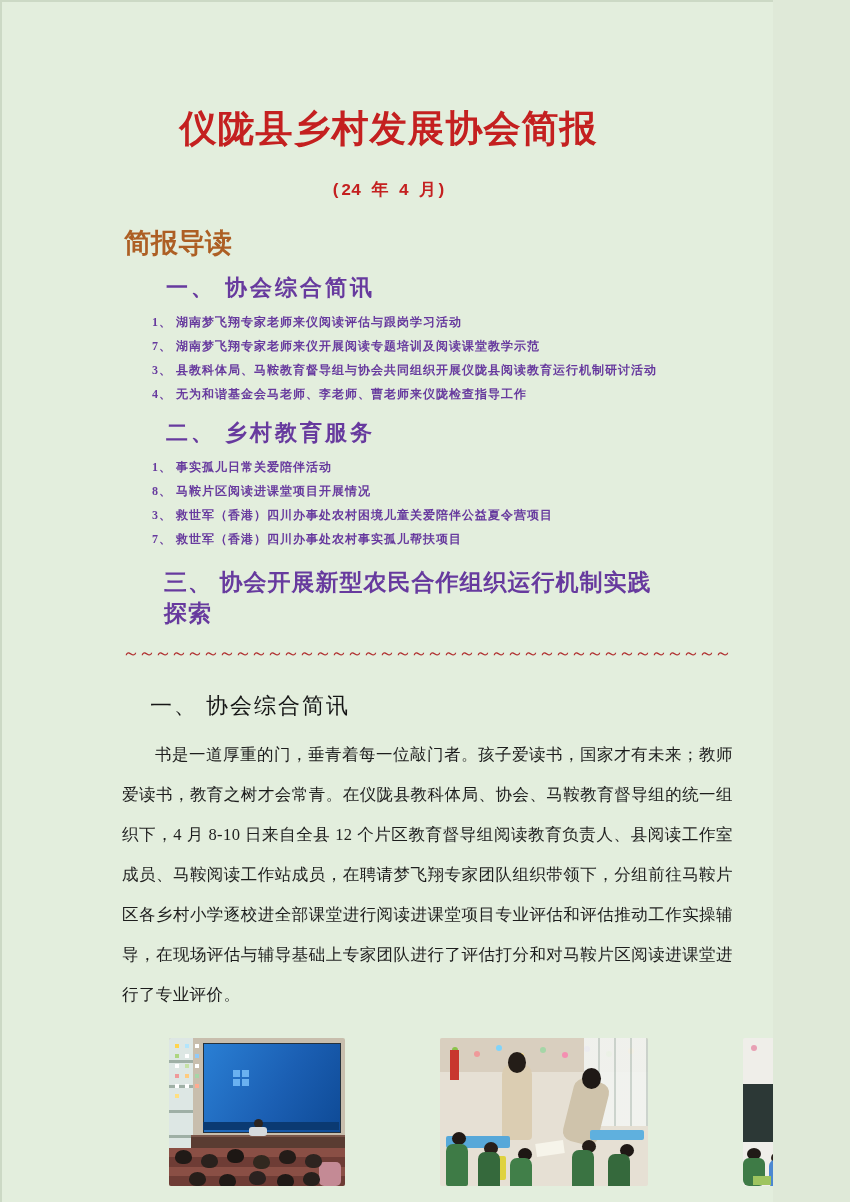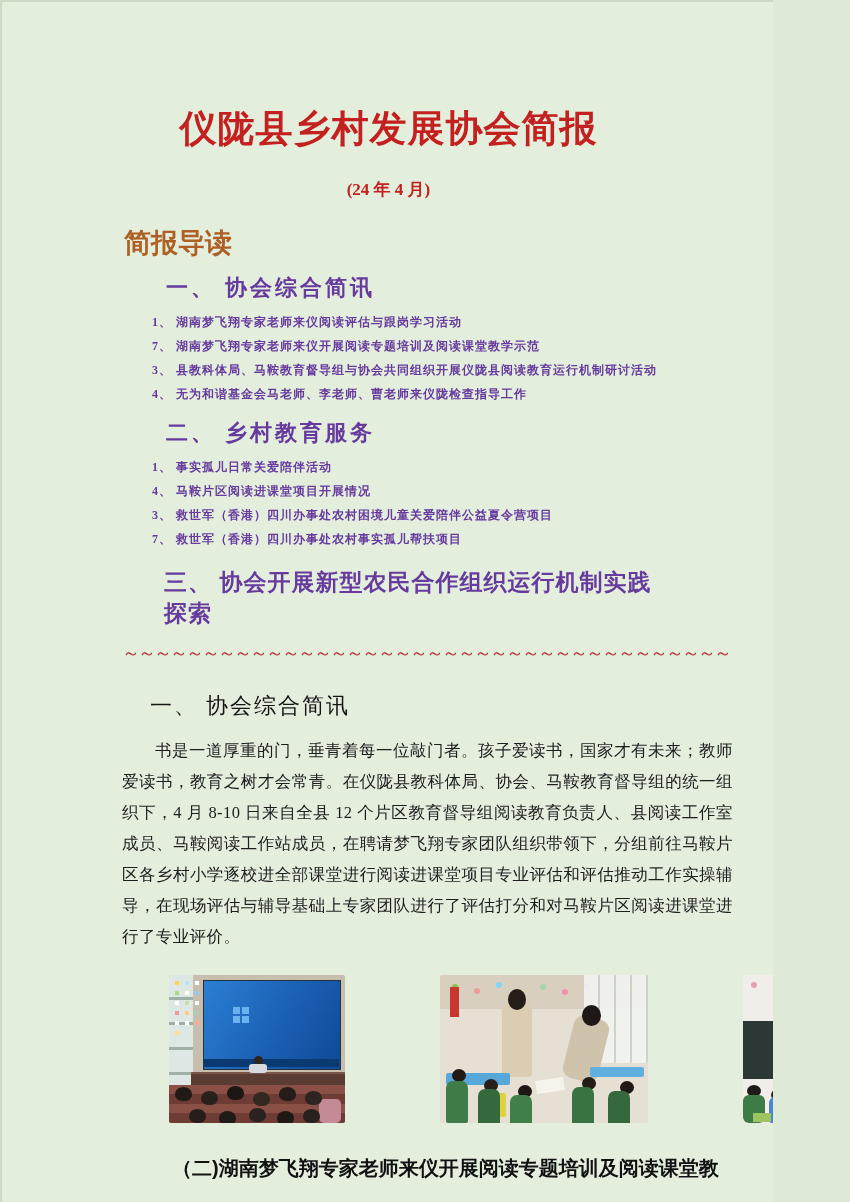--- a/index.html
+++ b/index.html
@@ -5,21 +5,21 @@
   html,body{margin:0;padding:0;}
   body{width:850px;height:1202px;background:#dfe9d8;font-family:"Liberation Sans",sans-serif;}
   .page{position:relative;width:773px;height:1202px;box-sizing:border-box;
         background:var(--page-bg,#e3eedd);border-top:2px solid #ccd9c5;border-left:2px solid #ccd9c5;
         overflow:hidden;}
   .content{padding:0 118px 0 120px;}
 
   .doc-title{margin:102px 0 0 0;text-align:center;font-size:37px;font-weight:bold;
              letter-spacing:1px;color:var(--title-red,#c42020);}
   .issue{margin-top:24px;text-align:center;font-size:17px;font-weight:bold;
-         color:var(--title-red,#c42020);font-family:Liberation Serif, serif;}
+         color:var(--title-red,#c42020);font-family:Liberation Mono, monospace;}
 
   .toc-header{margin:24px 0 0 2px;font-size:27px;font-weight:bold;color:var(--toc-header,#ad5f24);}
 
   .toc-sec-title{margin:12px 0 0 44px;font-size:22px;font-weight:bold;
                  color:var(--purple,#673a9e);letter-spacing:3px;}
   .toc-sec3-title{margin:16px 0 0 42px;font-size:23px;font-weight:bold;
                  color:var(--purple,#673a9e);letter-spacing:1px;}
   .toc-list{list-style:none;margin:8px 0 0 30px;padding:0;width:552px;
             font-family:"Liberation Serif",serif;color:var(--purple,#673a9e);
             font-size:12px;line-height:23px;letter-spacing:1px;font-weight:bold;}
@@ -27,21 +27,21 @@
 
   .separator{margin-top:16px;width:612px;white-space:nowrap;overflow:hidden;
              color:var(--separator,#b03030);font-size:18px;line-height:16px;
              font-family:"DejaVu Sans Mono",monospace;letter-spacing:-2px;}
 
   .art-sec-heading{margin:30px 0 0 28px;font-size:22px;font-weight:normal;
                    color:#161616;letter-spacing:2px;}
   .art-sub-heading{margin:22px 0 0 48px;font-size:20px;font-weight:bold;
                    color:#111;letter-spacing:0px;white-space:nowrap;}
   .art-paragraph{margin:14px 0 0 0;width:611px;font-family:"Liberation Serif",serif;
-                 font-size:16.5px;line-height:31px;color:#1d1d1d;text-align:justify;
+                 font-size:16.5px;line-height:40px;color:#1d1d1d;text-align:justify;
                  text-indent:2em;letter-spacing:0.4px;}
 
   .photo-strip{margin:7px 0 0 7px;display:flex;gap:15px;}
   .photo{position:relative;height:148px;overflow:hidden;border-radius:2px;flex:none;}
   .photo *{position:absolute;}
   .photo-1{width:176px;background:#c8bead;}
   .photo-2{width:208px;background:#e6e0d4;}
   .photo-3{width:186px;background:#efeee9;}
 
   
@@ -131,21 +131,21 @@
     <ul class="toc-list">
       <li>1、 湖南梦飞翔专家老师来仪阅读评估与跟岗学习活动</li>
       <li>7、 湖南梦飞翔专家老师来仪开展阅读专题培训及阅读课堂教学示范</li>
       <li>3、 县教科体局、马鞍教育督导组与协会共同组织开展仪陇县阅读教育运行机制研讨活动</li>
       <li>4、 无为和谐基金会马老师、李老师、曹老师来仪陇检查指导工作</li>
     </ul>
 
     <h3 class="toc-sec-title">二、 乡村教育服务</h3>
     <ul class="toc-list">
       <li>1、 事实孤儿日常关爱陪伴活动</li>
-      <li>4、 马鞍片区阅读进课堂项目开展情况</li>
+      <li>8、 马鞍片区阅读进课堂项目开展情况</li>
       <li>3、 救世军（香港）四川办事处农村困境儿童关爱陪伴公益夏令营项目</li>
       <li>7、 救世军（香港）四川办事处农村事实孤儿帮扶项目</li>
     </ul>
 
     <h3 class="toc-sec3-title">三、 协会开展新型农民合作组织运行机制实践探索</h3>
 
     <div class="separator">～～～～～～～～～～～～～～～～～～～～～～～～～～～～～～～～～～～～～～</div>
 
     <h3 class="art-sec-heading">一、 协会综合简讯</h3>
     <p class="art-paragraph">书是一道厚重的门，垂青着每一位敲门者。孩子爱读书，国家才有未来；教师爱读书，教育之树才会常青。在仪陇县教科体局、协会、马鞍教育督导组的统一组织下，4 月 8-10 日来自全县 12 个片区教育督导组阅读教育负责人、县阅读工作室成员、马鞍阅读工作站成员，在聘请梦飞翔专家团队组织带领下，分组前往马鞍片区各乡村小学逐校进全部课堂进行阅读进课堂项目专业评估和评估推动工作实操辅导，在现场评估与辅导基础上专家团队进行了评估打分和对马鞍片区阅读进课堂进行了专业评价。</p>

